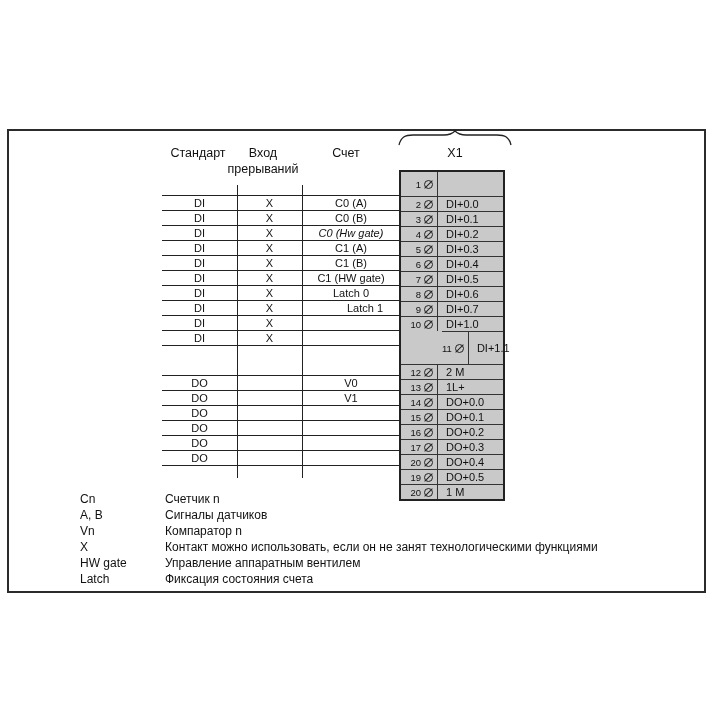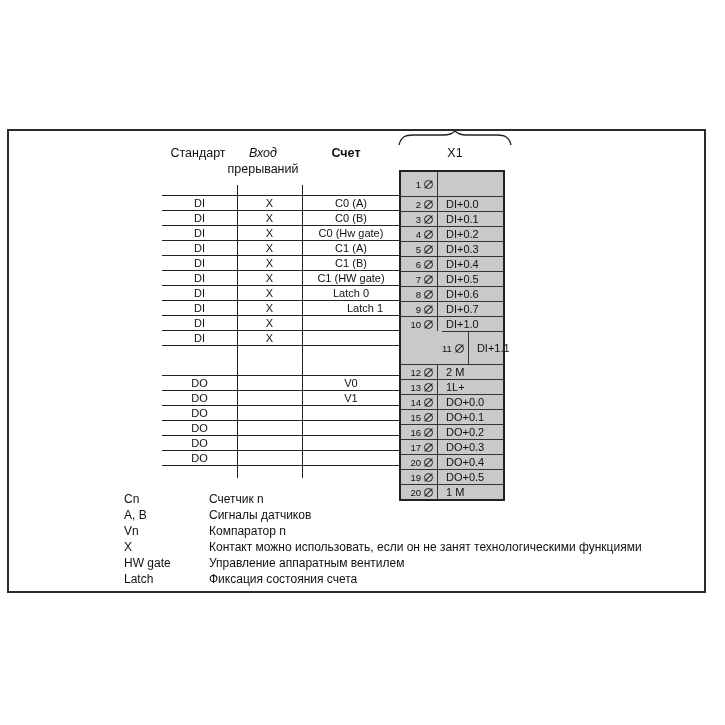--- a/index.html
+++ b/index.html
@@ -29,33 +29,33 @@
   .lblcell{flex:1;display:flex;align-items:center;font-size:11px;color:#111;padding-left:8px;white-space:nowrap;}
   
   .brace{position:absolute;left:398px;top:130px;}
   
   .watermark{position:absolute;left:238px;top:332px;font-size:54px;font-weight:bold;letter-spacing:4px;
              color:rgba(238,165,115,0.16);-webkit-text-stroke:2px rgba(233,146,84,0.45);
              white-space:nowrap;pointer-events:none;z-index:6;}
   
   .legend{position:absolute;left:80px;top:491px;font-size:12px;color:#111;}
   .legend-row{display:flex;height:16px;align-items:center;}
-  .legend-term{width:85px;flex:0 0 auto;margin-left:44px;}
+  .legend-term{width:85px;flex:0 0 auto;}
   .legend-desc{white-space:nowrap;}
 </style>
 </head>
 <body>
 
 <div class="canvas">
   <div class="frame"></div>
 
   <div class="hdr" style="left:198px;top:146px;">Стандарт</div>
-  <div class="hdr" style="left:263px;top:146px;font-style:italic;">Вход</div>
+  <div class="hdr" style="left:263px;top:146px;">Вход</div>
   <div class="hdr" style="left:263px;top:162px;">прерываний</div>
-  <div class="hdr" style="left:346px;top:146px;font-weight:bold;">Счет</div>
+  <div class="hdr" style="left:346px;top:146px;">Счет</div>
 
   <svg class="brace" width="114" height="17" viewBox="0 0 114 17">
     <path d="M 1,15 C 3,7 7,5 15,5 L 46,5 C 53,5 55,3 57,1 C 59,3 61,5 68,5 L 99,5 C 107,5 111,7 113,15" fill="none" stroke="#222" stroke-width="1.3"></path>
   </svg>
   <div class="x1" style="left:420px;top:146px;width:70px;">X1</div>
 
   <div class="vline" style="left:237px;top:185px;height:293px;"></div>
   <div class="vline" style="left:302px;top:185px;height:293px;"></div>
 
   <div id="wires">
@@ -80,21 +80,21 @@
     </div>
   <div id="left-table">
       <div class="lcell" style="left: 162px; top: 195px; width: 75px; height: 15px;">DI</div>
       <div class="lcell" style="left: 237px; top: 195px; width: 65px; height: 15px;">X</div>
       <div class="lcell" style="left: 302px; top: 195px; width: 98px; height: 15px;">C0 (A)</div>
       <div class="lcell" style="left: 162px; top: 210px; width: 75px; height: 15px;">DI</div>
       <div class="lcell" style="left: 237px; top: 210px; width: 65px; height: 15px;">X</div>
       <div class="lcell" style="left: 302px; top: 210px; width: 98px; height: 15px;">C0 (B)</div>
       <div class="lcell" style="left: 162px; top: 225px; width: 75px; height: 15px;">DI</div>
       <div class="lcell" style="left: 237px; top: 225px; width: 65px; height: 15px;">X</div>
-      <div class="lcell" style="left: 302px; top: 225px; width: 98px; height: 15px;">C0 (Hw gate)</div>
+      <div class="lcell" style="left: 302px; top: 225px; width: 98px; height: 15px; font-style: italic;">C0 (Hw gate)</div>
       <div class="lcell" style="left: 162px; top: 240px; width: 75px; height: 15px;">DI</div>
       <div class="lcell" style="left: 237px; top: 240px; width: 65px; height: 15px;">X</div>
       <div class="lcell" style="left: 302px; top: 240px; width: 98px; height: 15px;">C1 (A)</div>
       <div class="lcell" style="left: 162px; top: 255px; width: 75px; height: 15px;">DI</div>
       <div class="lcell" style="left: 237px; top: 255px; width: 65px; height: 15px;">X</div>
       <div class="lcell" style="left: 302px; top: 255px; width: 98px; height: 15px;">C1 (B)</div>
       <div class="lcell" style="left: 162px; top: 270px; width: 75px; height: 15px;">DI</div>
       <div class="lcell" style="left: 237px; top: 270px; width: 65px; height: 15px;">X</div>
       <div class="lcell" style="left: 302px; top: 270px; width: 98px; height: 15px;">C1 (HW gate)</div>
       <div class="lcell" style="left: 162px; top: 285px; width: 75px; height: 15px;">DI</div>

